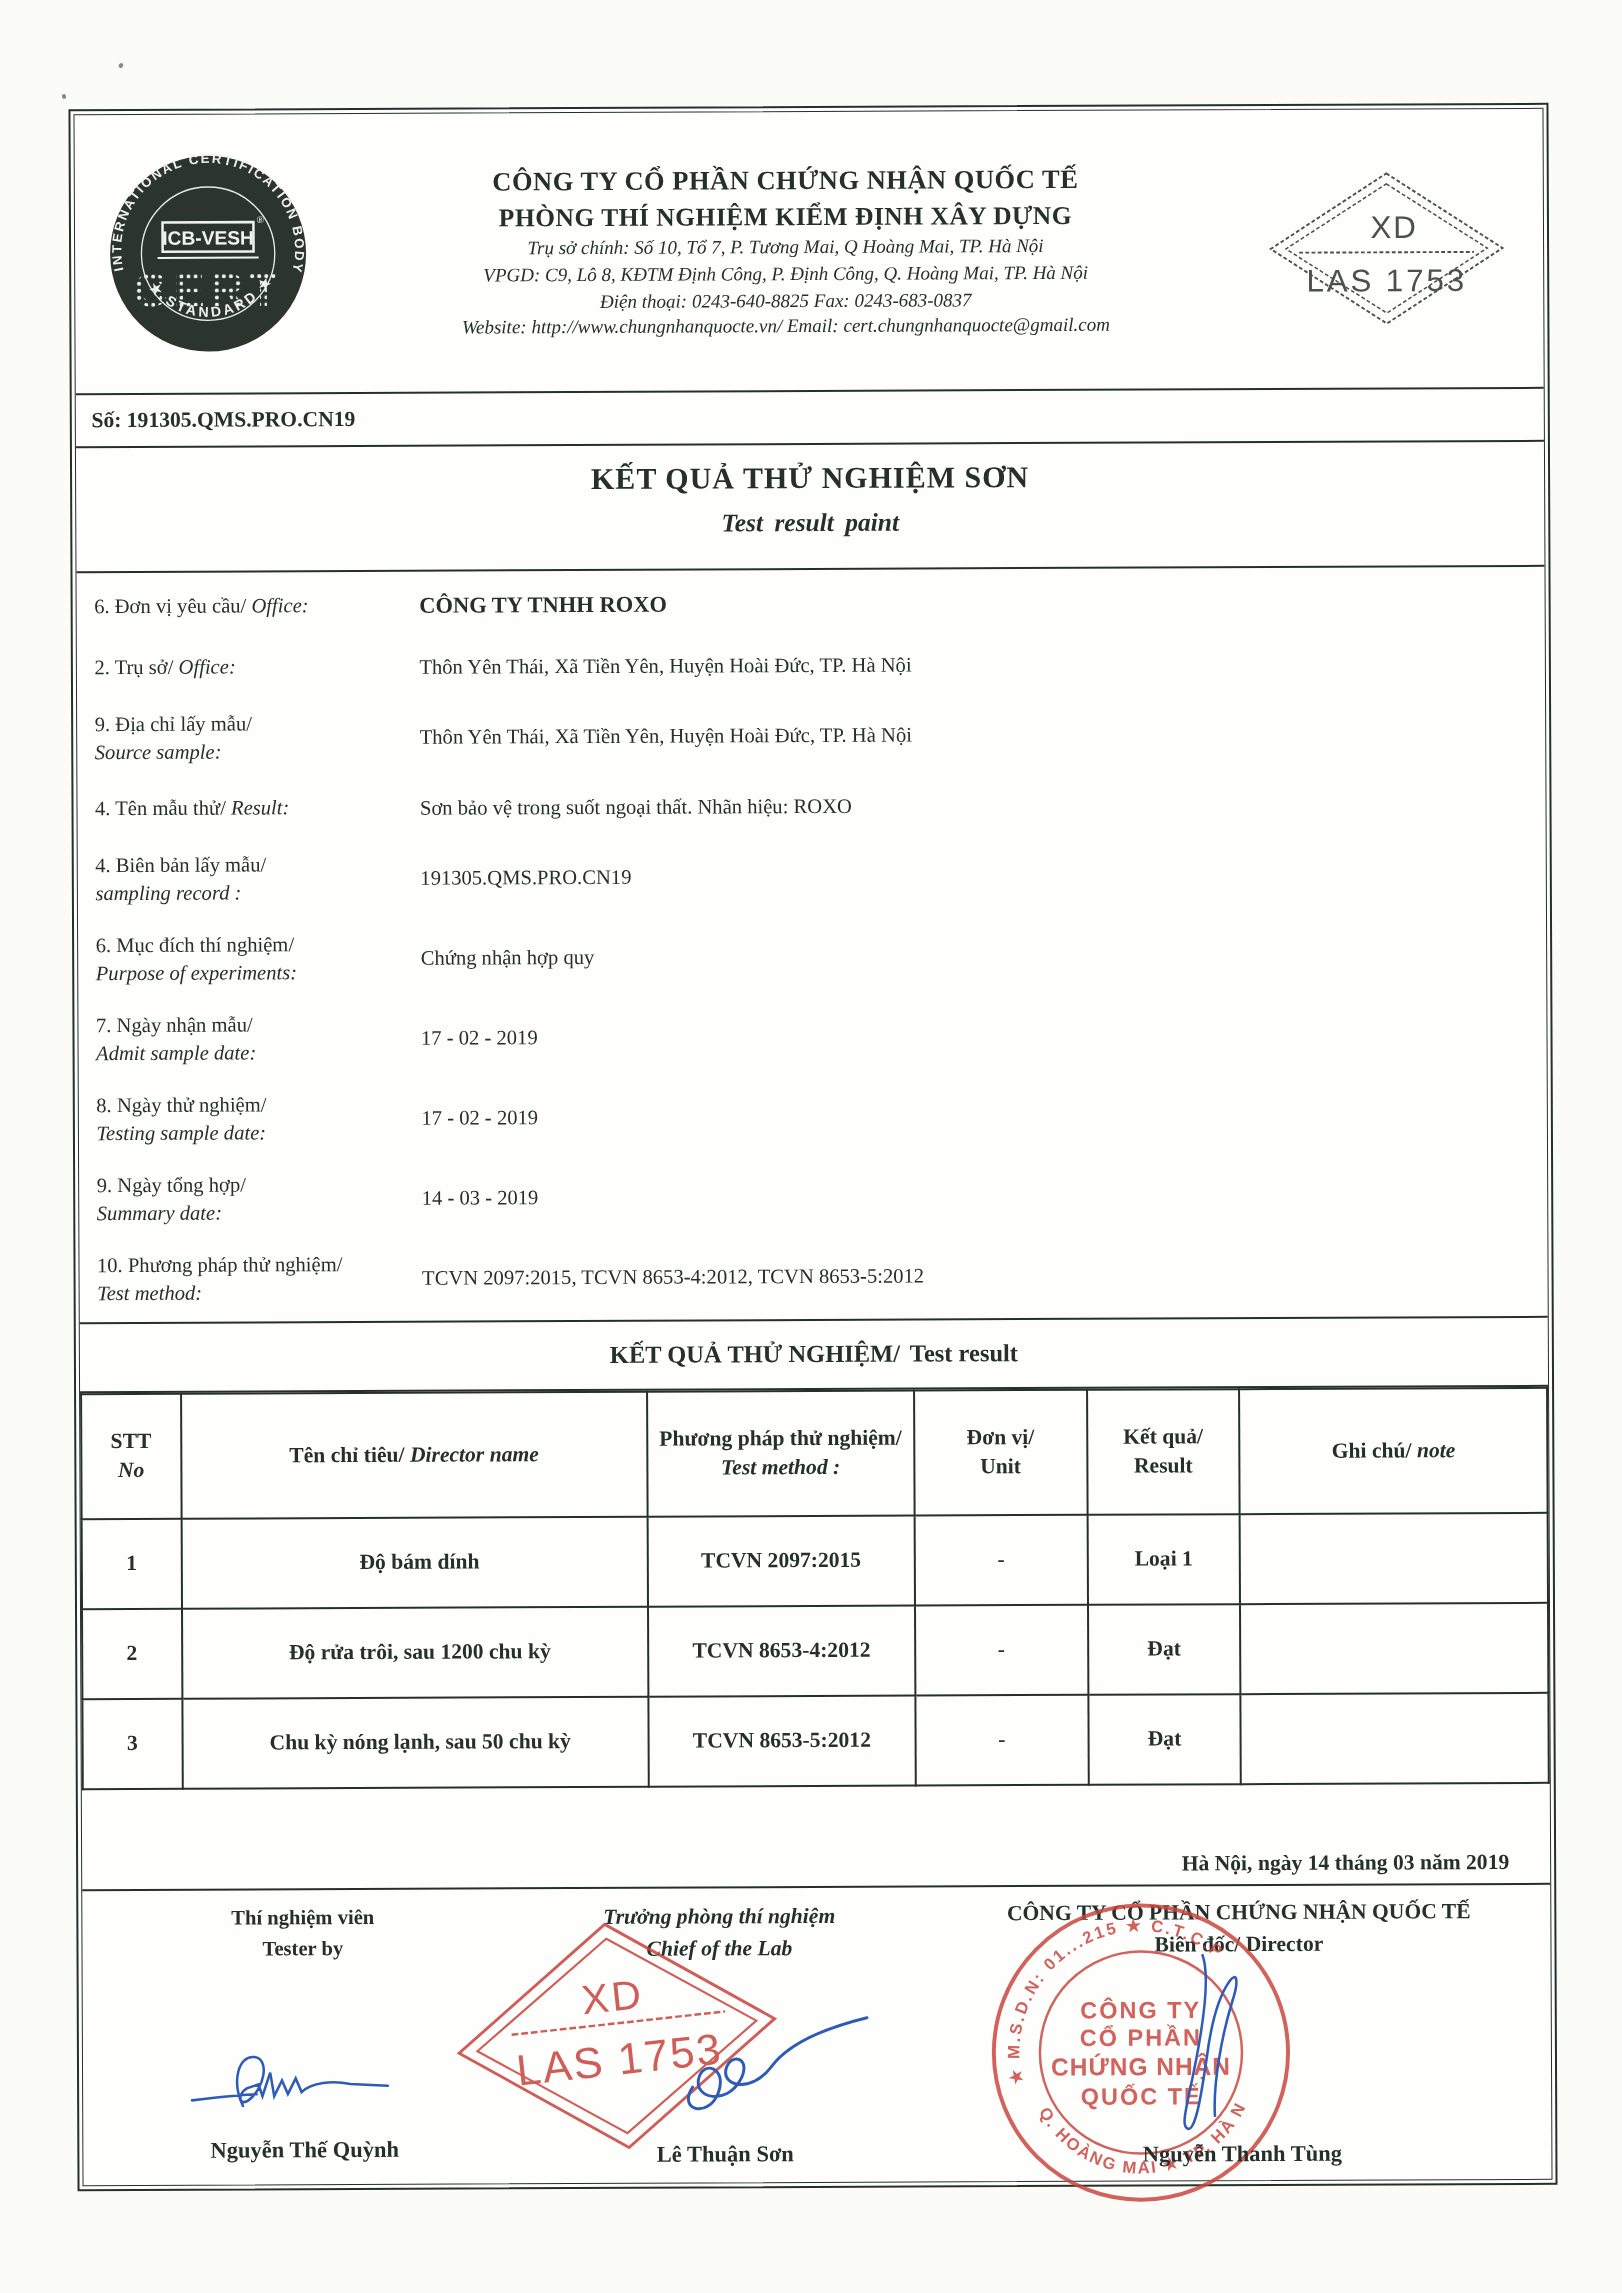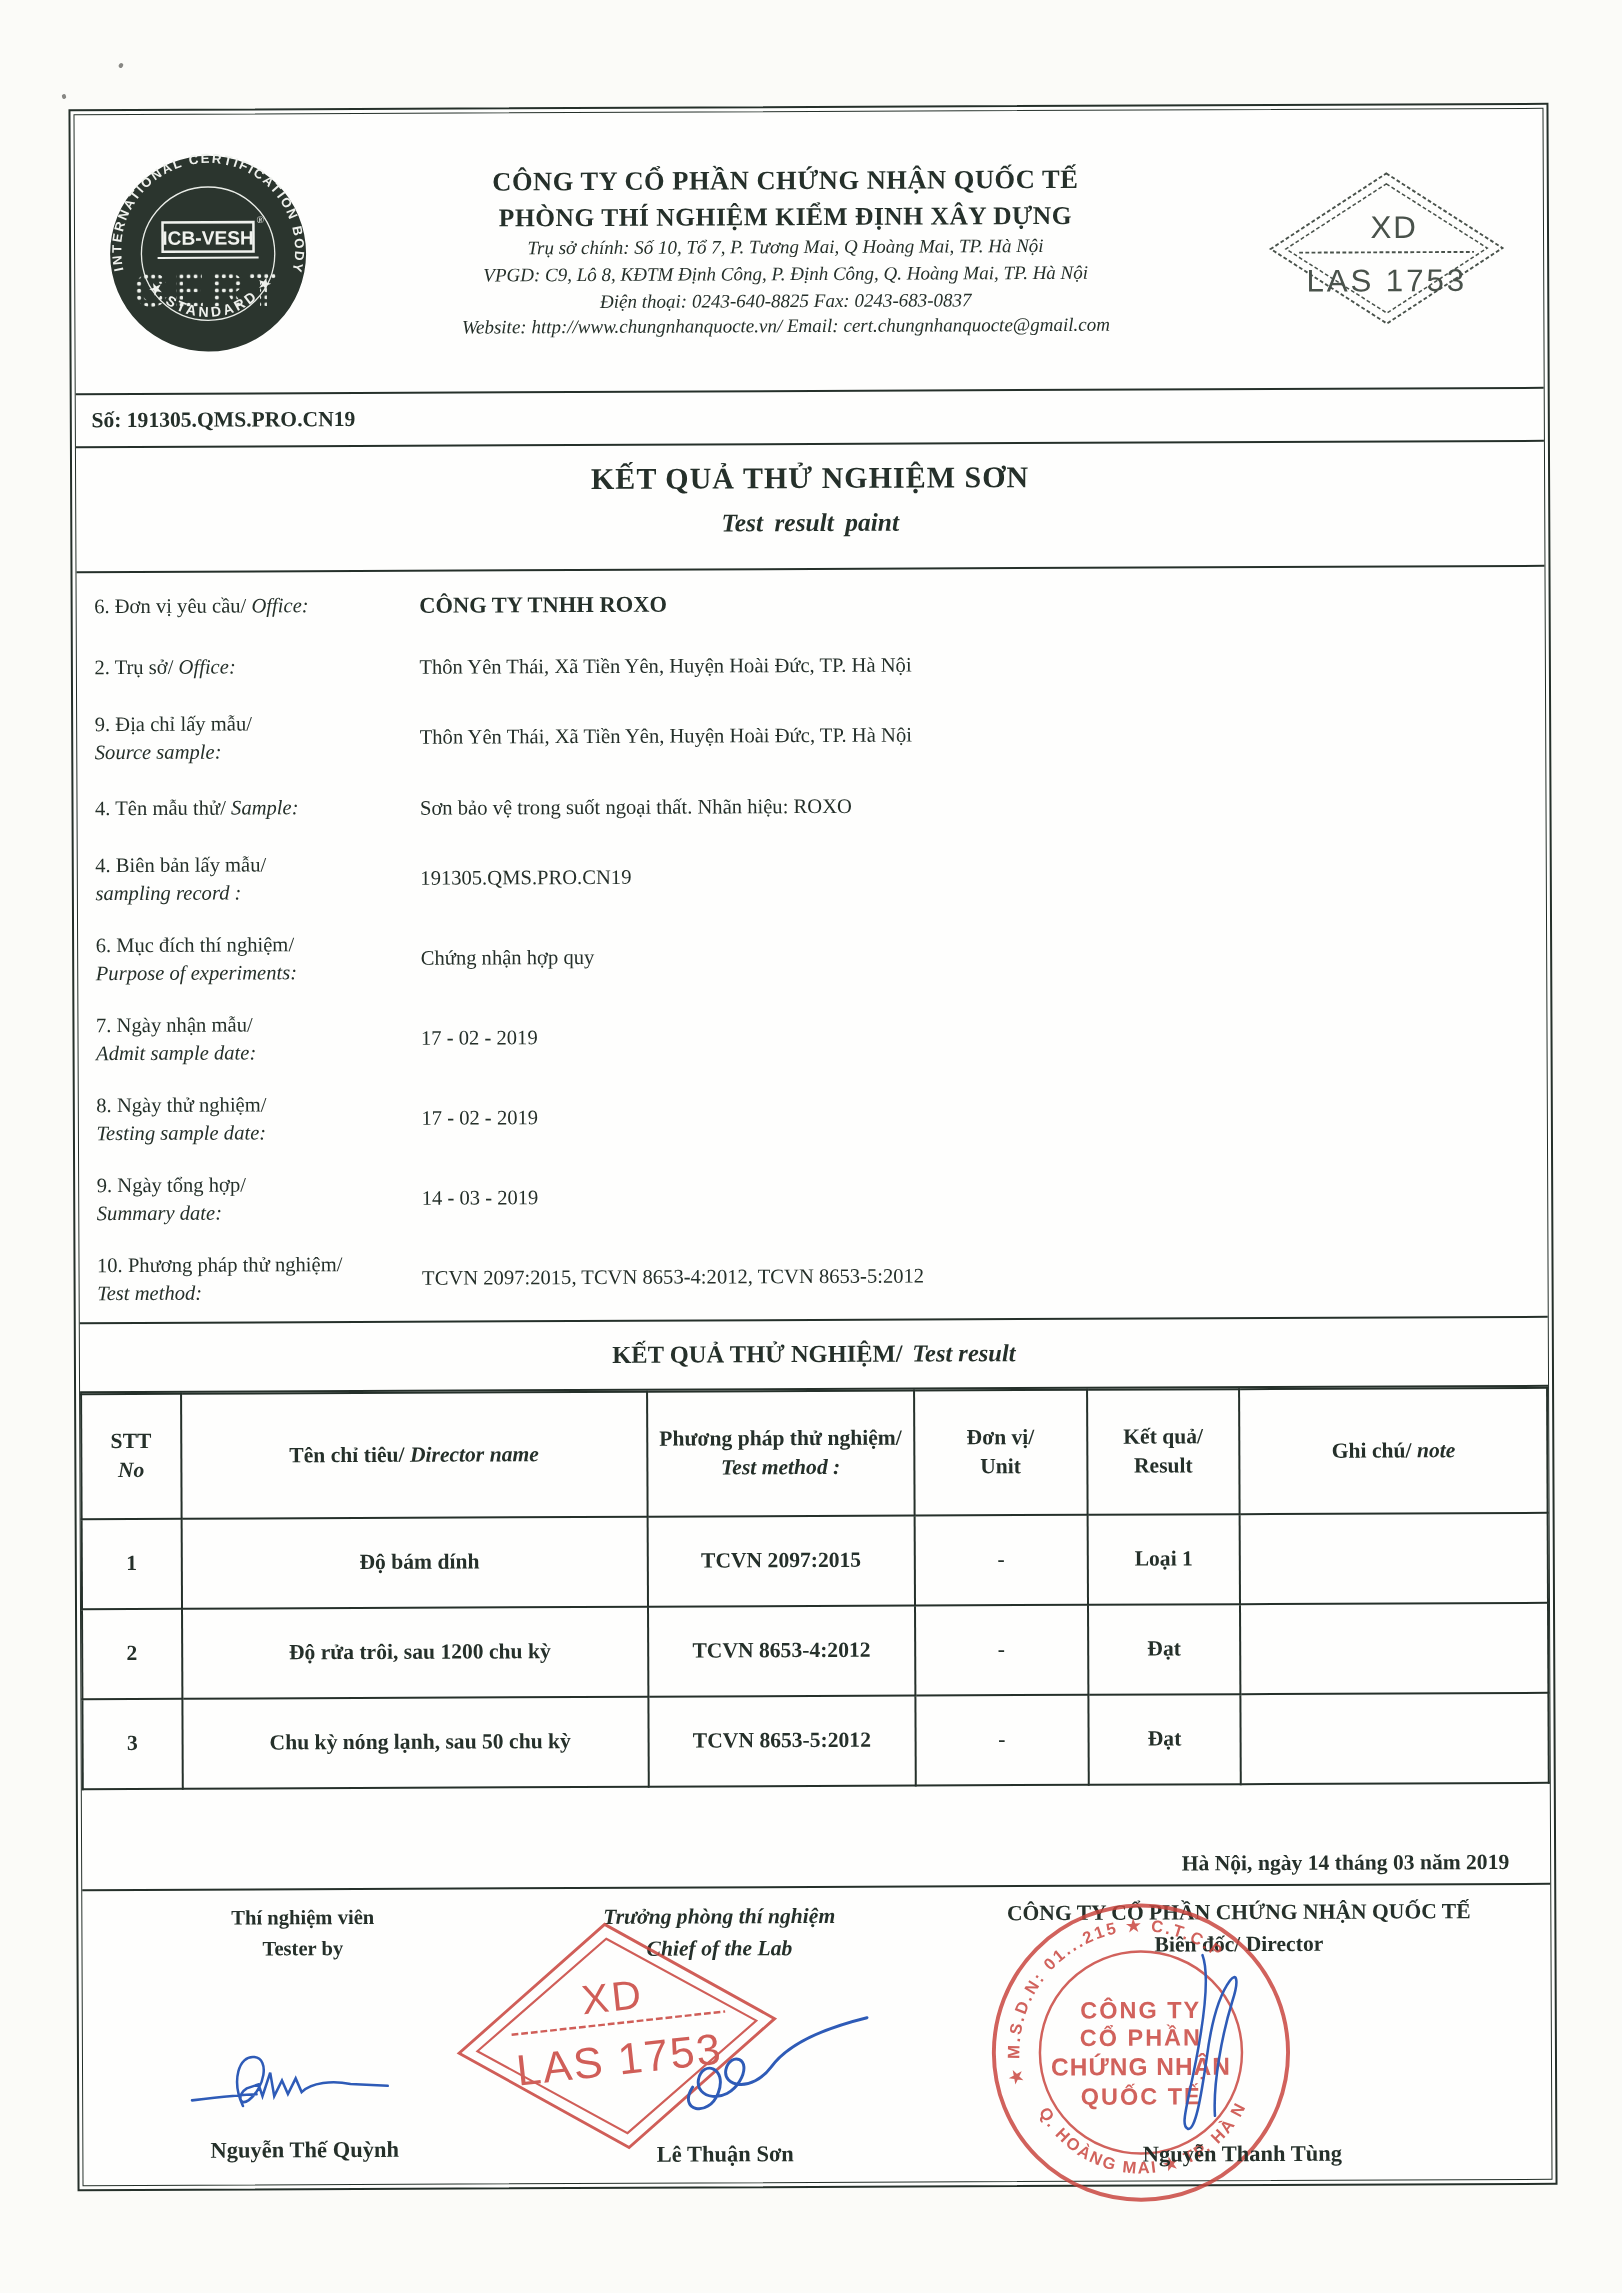--- a/index.html
+++ b/index.html
@@ -51,21 +51,21 @@
   .frow.double { min-height:80px; }
   .flabel { width:325px; font-size:20.6px; line-height:1.35; }
   .flabel .en { font-style:italic; }
   .frow.double .flabel .en { display:block; }
   .fvalue { flex:1; font-size:20.6px; padding-right:19.6px; }
   .fvalue.bold { font-weight:bold; font-size:22.5px; }
 
   
   .res-head { height:69px; display:flex; align-items:center; justify-content:center;
               border-bottom:2px solid #25302a; font-size:24.5px; font-weight:bold; }
-  .res-head .en { font-style:italic; margin-left:9.8px; }
+  .res-head .en { margin-left:9.8px; }
   table.results { width:100%; border-collapse:collapse; table-layout:fixed; }
   table.results th, table.results td { border:2px solid #25302a; font-size:21.6px; }
   table.results th { height:125px; font-weight:bold; text-align:center; line-height:1.35; padding:3.9px; }
   table.results td { height:90px; font-weight:bold; text-align:center; }
   td.crit { text-align:left; padding-left:9.8px; }
   .col-stt { width:6.8%; } .col-crit { width:31.8%; } .col-meth { width:18.2%; }
   .col-unit { width:11.8%; } .col-res { width:10.4%; } .col-note { width:21%; }
   th .en { font-style:italic; font-weight:bold; }
   th .up { font-style:normal; }
   th .blk { display:block; }
@@ -161,21 +161,21 @@
     </div>
     <div class="frow single">
       <div class="flabel"><span>2. Trụ sở/</span> <span class="en">Office:</span></div>
       <div class="fvalue">Thôn Yên Thái, Xã Tiền Yên, Huyện Hoài Đức, TP. Hà Nội</div>
     </div>
     <div class="frow double">
       <div class="flabel"><span>9. Địa chỉ lấy mẫu/</span> <span class="en">Source sample:</span></div>
       <div class="fvalue">Thôn Yên Thái, Xã Tiền Yên, Huyện Hoài Đức, TP. Hà Nội</div>
     </div>
     <div class="frow single">
-      <div class="flabel"><span>4. Tên mẫu thử/</span> <span class="en">Sample:</span></div>
+      <div class="flabel"><span>4. Tên mẫu thử/</span> <span class="en">Result:</span></div>
       <div class="fvalue">Sơn bảo vệ trong suốt ngoại thất. Nhãn hiệu: ROXO</div>
     </div>
     <div class="frow double">
       <div class="flabel"><span>4. Biên bản lấy mẫu/</span> <span class="en">sampling record :</span></div>
       <div class="fvalue">191305.QMS.PRO.CN19</div>
     </div>
     <div class="frow double">
       <div class="flabel"><span>6. Mục đích thí nghiệm/</span> <span class="en">Purpose of experiments:</span></div>
       <div class="fvalue">Chứng nhận hợp quy</div>
     </div>

